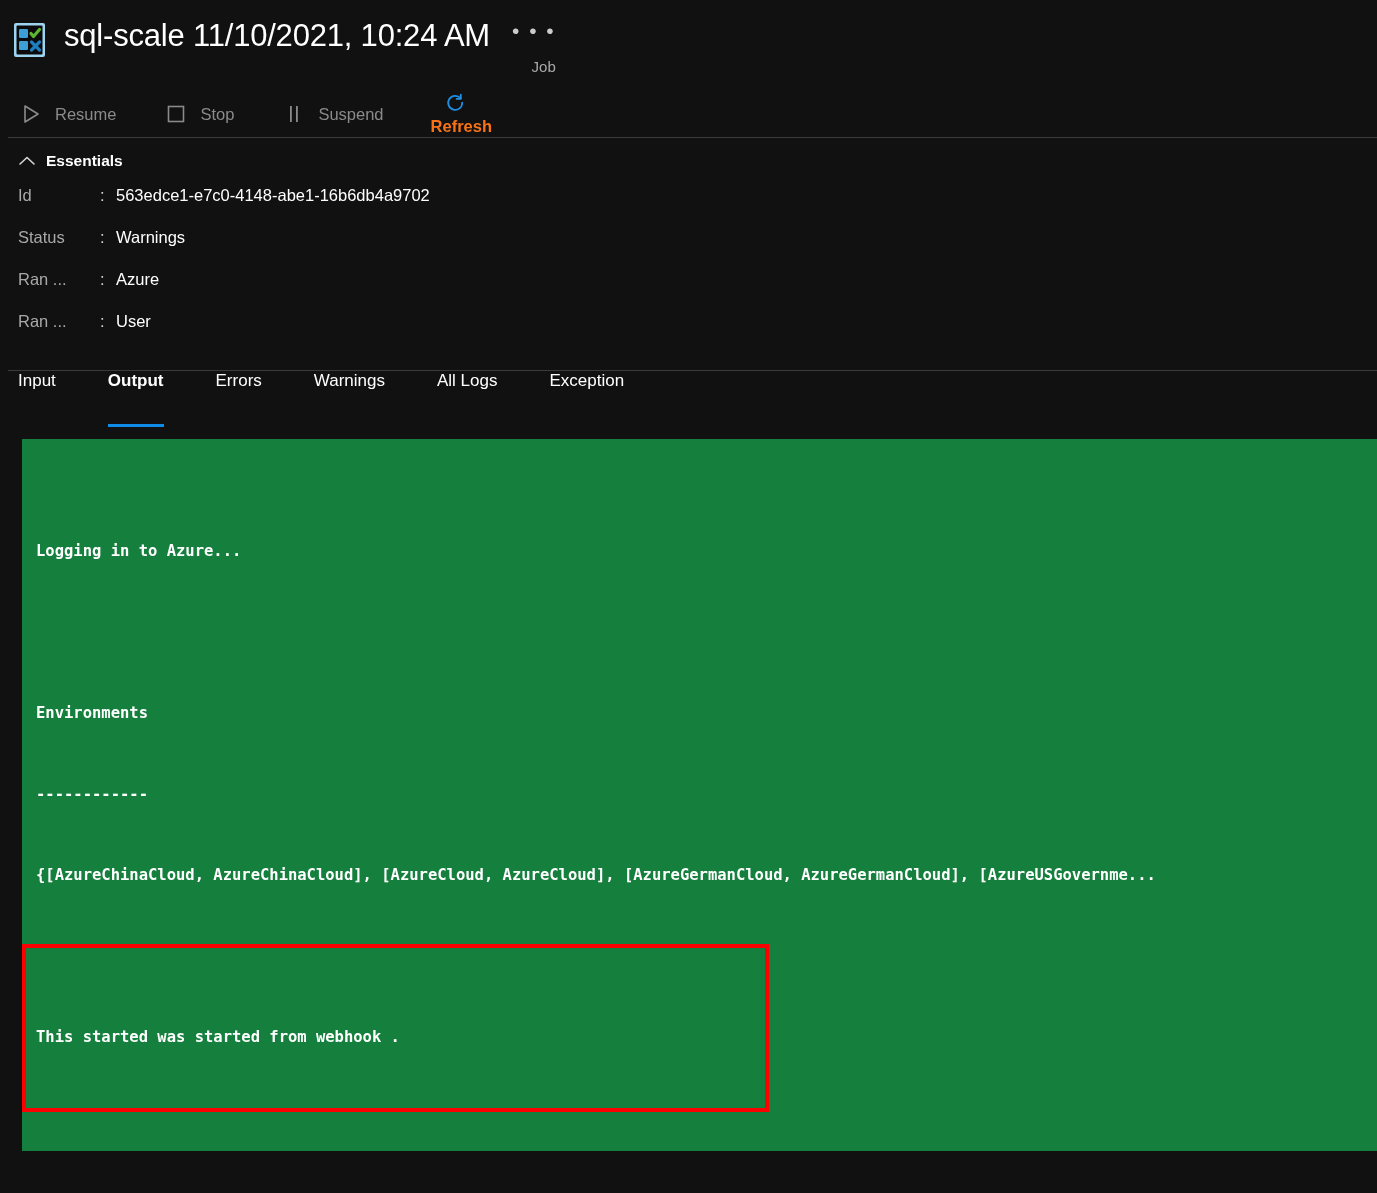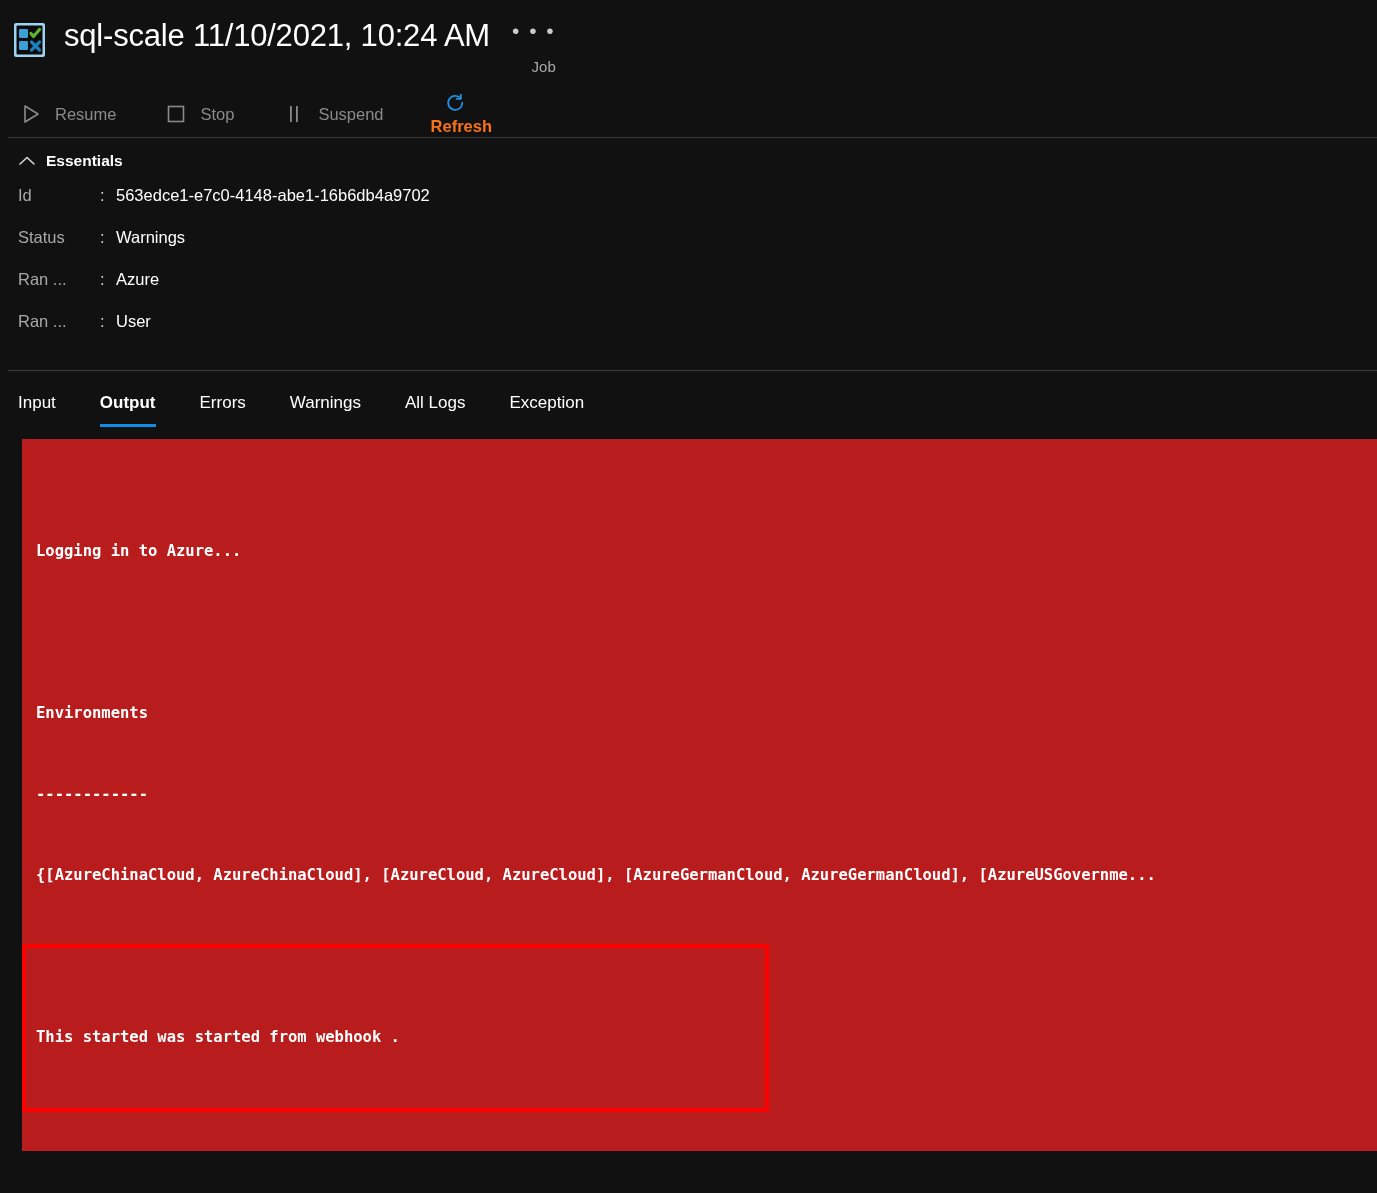--- a/index.html
+++ b/index.html
@@ -154,24 +154,23 @@
     color: #d4d4d4;
   }
 
   .ess-val {
     color: #ffffff;
   }
 
   
   .tabbar {
     display: flex;
-    align-items: flex-end;
     padding-left: 18px;
     height: 56px;
-    gap: 0;
+    gap: 8px;
   }
 
   .tab {
     position: relative;
     font-size: 17px;
     color: #ffffff;
     padding: 0 0 14px 0;
     margin-right: 44px;
     cursor: pointer;
     white-space: nowrap;
@@ -185,21 +184,21 @@
     left: 0;
     right: 0;
     bottom: 0;
     height: 3px;
     background: #0f8ce8;
   }
 
   
   .console-wrap {
     margin: 12px 0 0 22px;
-    background: #b91c1c;
+    background: #15803d;
     height: 712px;
     position: relative;
     overflow: hidden;
   }
 
   .console {
     font-family: "DejaVu Sans Mono", "Liberation Mono", monospace;
     font-size: 15.5px;
     font-weight: 700;
     line-height: 27px;

